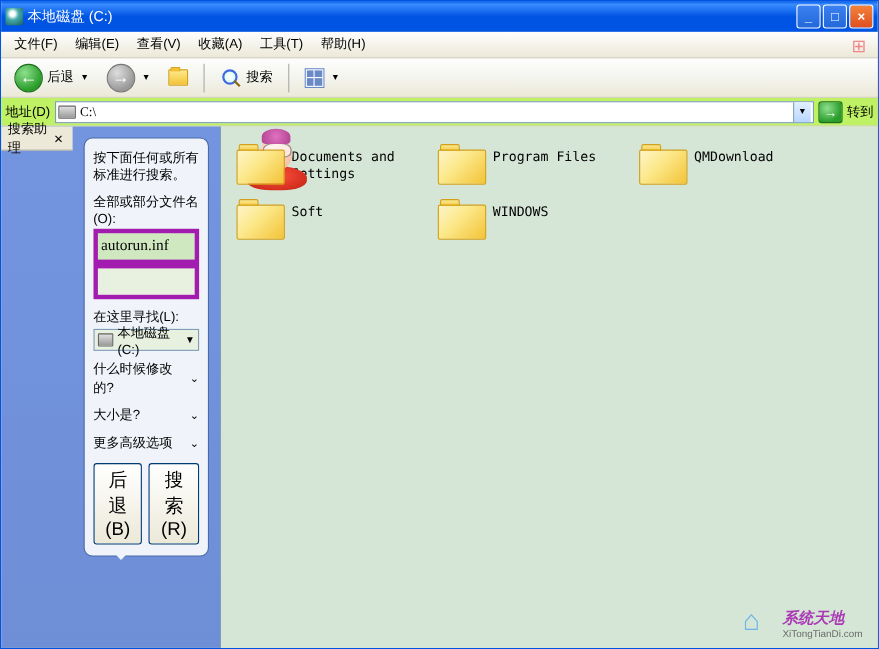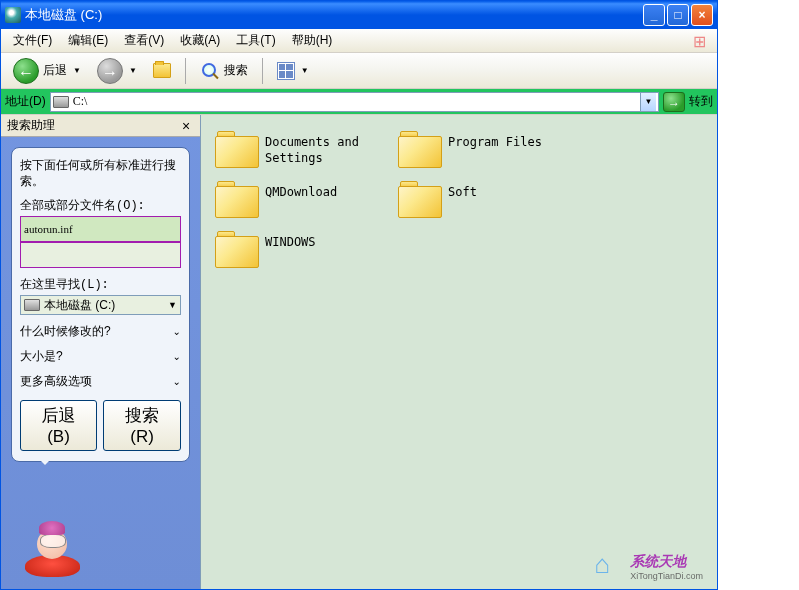--- a/index.html
+++ b/index.html
@@ -1,17 +1,17 @@
 <!DOCTYPE html>
 <html><head>
 <meta charset="utf-8">
 <style>
 * { box-sizing: border-box; margin: 0; padding: 0; }
 body { font-family: "SimSun", "Tahoma", sans-serif; font-size: 12px; background: #fff; }
-.window { width: 718px; height: 590px; border: 1px solid #0054e3; background: #ece9d8; position: relative; overflow: hidden; }
+.window { width: 799px; height: 590px; border: 1px solid #0054e3; background: #ece9d8; position: relative; overflow: hidden; }
 .titlebar { height: 28px; background: linear-gradient(to bottom, #0058e6 0%, #3a8cff 10%, #0054e3 50%, #0054e3 100%); display: flex; align-items: center; padding: 0 4px; color: #fff; }
 .titlebar-icon { width: 16px; height: 16px; margin-right: 4px; background: radial-gradient(circle at 40% 35%, #fff 15%, #4aa 40%, #266 90%); border-radius: 2px; }
 .titlebar-text { flex: 1; font-size: 13px; }
 .window-btns { display: flex; gap: 2px; }
 .wbtn { width: 22px; height: 22px; border: 1px solid #fff; border-radius: 3px; display: flex; align-items: center; justify-content: center; font-size: 12px; font-weight: bold; color: #fff; }
 .wbtn.min, .wbtn.max { background: linear-gradient(to bottom, #3c81f3, #2268d8); }
 .wbtn.close { background: linear-gradient(to bottom, #f3833c, #e04f1e); }
 .menubar { height: 24px; background: linear-gradient(to bottom, #fefefe, #ece9d8); border-bottom: 1px solid #d4d0c8; display: flex; align-items: center; padding: 0 4px; position: relative; }
 .menubar-item { padding: 2px 8px; cursor: default; }
 .winlogo { position: absolute; right: 6px; top: 3px; width: 18px; height: 18px; }
@@ -23,36 +23,36 @@
 .nav-gray { background: radial-gradient(circle at 35% 30%, #ddd, #999 70%); border: 1px solid #777; }
 .tsep { width: 1px; height: 26px; background: #aaa; margin: 0 4px; }
 .dropdown-tri { font-size: 8px; color: #000; margin-left: 2px; }
 .search-icon { width: 20px; height: 20px; position: relative; }
 .search-icon::before { content: ''; position: absolute; width: 10px; height: 10px; border: 2px solid #4169e1; border-radius: 50%; top: 2px; left: 2px; background: radial-gradient(#fff, #cfe); }
 .search-icon::after { content: ''; position: absolute; width: 7px; height: 2px; background: #8b6914; top: 14px; left: 12px; transform: rotate(45deg); }
 .folder-icon-sm { width: 18px; height: 15px; background: linear-gradient(to bottom, #fce98d, #f3c336); border: 1px solid #d4a017; border-radius: 1px; position: relative; }
 .folder-icon-sm::before { content: ''; position: absolute; top: -3px; left: 1px; width: 7px; height: 3px; background: #f3c336; border: 1px solid #d4a017; border-bottom: none; border-radius: 1px 1px 0 0; }
 .view-icon { width: 18px; height: 18px; display: grid; grid-template-columns: 1fr 1fr; grid-template-rows: 1fr 1fr; gap: 1px; padding: 1px; border: 1px solid #6a8ac7; background: #fff; }
 .view-icon span { background: #6a8ac7; }
-.addressbar { height: 26px; background: #22c55e; border-bottom: 1px solid #d4d0c8; display: flex; align-items: center; padding: 0 4px; gap: 4px; }
+.addressbar { height: 26px; background: #bef264; border-bottom: 1px solid #d4d0c8; display: flex; align-items: center; padding: 0 4px; gap: 4px; }
 .addr-input { flex: 1; height: 20px; border: 1px solid #7f9db9; background: #fff; display: flex; align-items: center; padding: 0 2px; gap: 4px; }
 .disk-icon-sm { width: 16px; height: 12px; background: linear-gradient(to bottom, #e0e0e0, #999); border: 1px solid #666; border-radius: 1px; }
 .addr-text { flex: 1; font-family: Tahoma; }
 .addr-drop { width: 16px; height: 18px; background: linear-gradient(to bottom, #e2f0ff, #b8d6ff); border-left: 1px solid #7f9db9; display: flex; align-items: center; justify-content: center; font-size: 8px; }
 .go-btn { width: 22px; height: 20px; background: radial-gradient(circle at 35% 30%, #8de08d, #2a9c2a 70%); border: 1px solid #1d6d1d; border-radius: 3px; display: flex; align-items: center; justify-content: center; color: #fff; font-weight: bold; }
 .body-area { display: flex; height: calc(590px - 28px - 24px - 36px - 26px - 2px); }
-.search-pane { width: 200px; background: linear-gradient(to bottom, #7395e0 0%, #6e8ed6 100%); border-right: 1px solid #7f9db9; display: flex; flex-direction: column; }
+.search-pane { width: 200px; background: linear-gradient(to bottom, #7395e0 0%, #6e8ed6 100%); border-right: 1px solid #7f9db9; display: flex; flex-direction: row; }
 .search-header { height: 22px; background: #ece9d8; border-bottom: 1px solid #aaa; display: flex; align-items: center; padding: 0 6px; justify-content: space-between; }
 .search-close { width: 16px; height: 16px; display: flex; align-items: center; justify-content: center; font-size: 14px; cursor: pointer; }
 .search-body { flex: 1; padding: 10px; position: relative; }
 .search-balloon { background: #f0f4fa; border: 1px solid #4a6aa8; border-radius: 8px; padding: 10px 8px; position: relative; }
 .search-balloon::after { content: ''; position: absolute; bottom: -12px; left: 25px; width: 0; height: 0; border: 8px solid transparent; border-top-color: #f0f4fa; }
 .balloon-title { font-weight: normal; margin-bottom: 6px; line-height: 1.3; }
-.field-label { margin: 8px 0 2px 0; font-family: Liberation Mono, monospace; }
-.field-input { width: 100%; height: 19px; border: 1px solid #a21caf; background: #e8f0e0; padding: 12px 3px; font-family: Tahoma; font-size: 11px; }
+.field-label { margin: 8px 0 2px 0; }
+.field-input { width: 100%; height: 19px; border: 4px solid #a21caf; background: #e8f0e0; padding: 12px 3px; font-family: Tahoma; font-size: 14px; }
 .field-input.hl { background: #d0e8c0; }
 .field-select { width: 100%; height: 20px; border: 1px solid #7f9db9; background: #e8f0e0; display: flex; align-items: center; padding: 0 3px; justify-content: space-between; }
 .expand-row { display: flex; justify-content: space-between; align-items: center; font-weight: normal; margin: 8px 0; }
 .chev { font-size: 10px; }
 .btn-row { display: flex; gap: 6px; margin-top: 10px; justify-content: center; }
 .xp-btn { padding: 3px 10px; background: linear-gradient(to bottom, #fff, #ece9d8); border: 1px solid #003c74; border-radius: 3px; font-size: 17px; }
 .arrow-annotation { position: absolute; top: 46px; right: 12px; color: #f00; font-size: 30px; transform: rotate(120deg); pointer-events: none; }
 .dog-area { height: 70px; position: relative; }
 .dog { position: absolute; bottom: 12px; left: 24px; width: 60px; height: 55px; }
 .dog-body { position: absolute; bottom: 0; width: 55px; height: 22px; background: radial-gradient(ellipse at 50% 40%, #ff5040, #c02010); border-radius: 50% 50% 40% 40%; }

